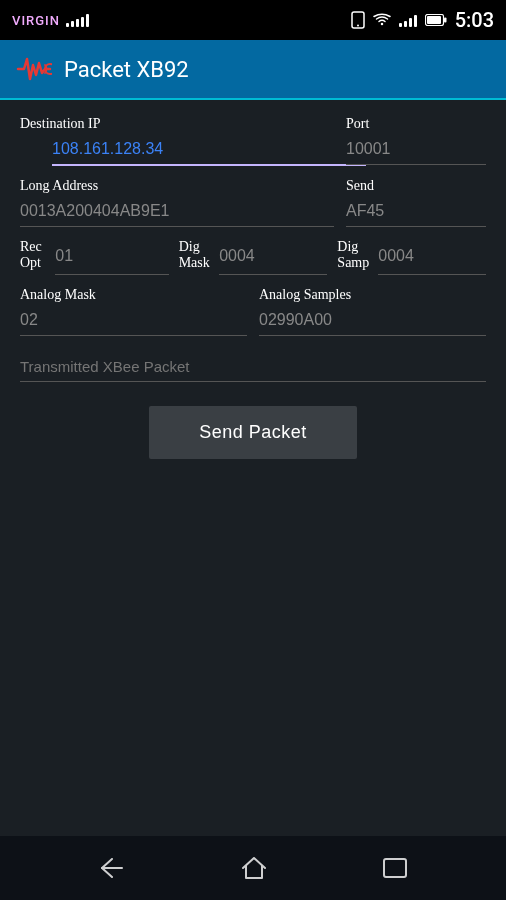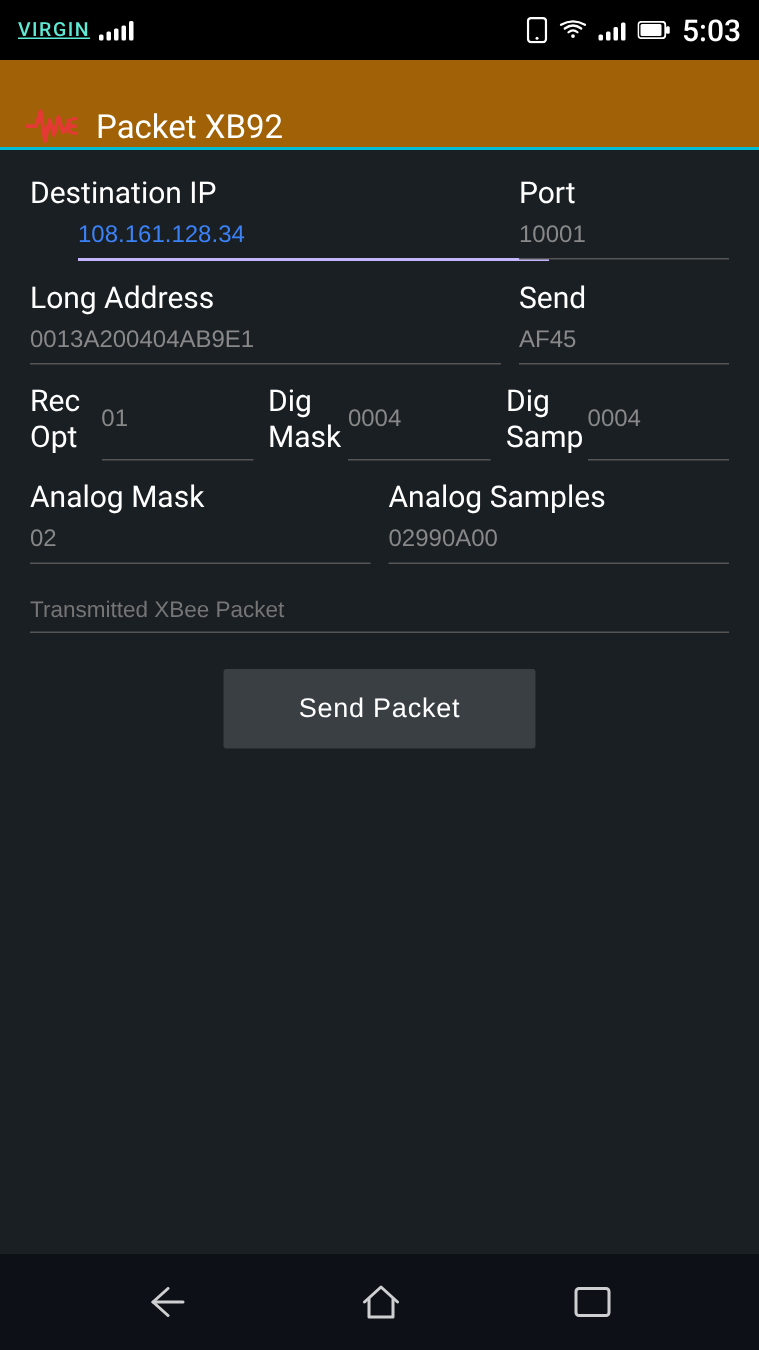--- a/index.html
+++ b/index.html
@@ -31,23 +31,22 @@
 
     .status-bar-left {
       display: flex;
       align-items: center;
       gap: 6px;
     }
 
     .carrier-text {
       font-size: 13px;
       font-weight: 500;
-      color: #5eead4;
+      color: #f0abfc;
       letter-spacing: 1px;
-      text-decoration: underline;
     }
 
     .signal-bars {
       display: flex;
       align-items: flex-end;
       gap: 2px;
       height: 14px;
     }
 
     .signal-bar {
@@ -65,23 +64,23 @@
     .status-time {
       font-size: 20px;
       font-weight: 500;
       color: #ffffff;
     }
 
     
     .app-bar {
       width: 100%;
       height: 60px;
-      background-color: #a16207;
-      display: flex;
-      align-items: flex-end;
+      background-color: #0369a1;
+      display: flex;
+      align-items: center;
       padding: 0 16px;
       gap: 12px;
       border-bottom: 2px solid #00bcd4;
     }
 
     .app-bar-icon {
       display: flex;
       align-items: center;
     }
 
@@ -113,24 +112,25 @@
 
     .form-group.port {
       flex: 0 0 140px;
     }
 
     .form-group.short {
       flex: 0 0 140px;
     }
 
     .form-label {
-      font-size: 20px;
+      font-size: 14px;
       color: #ffffff;
       margin-bottom: 4px;
       font-weight: 400;
+      font-family: Liberation Serif, serif;
     }
 
     .form-input {
       background: transparent;
       border: none;
       border-bottom: 1.5px solid #555;
       color: #888;
       font-size: 16px;
       padding: 4px 0 6px 0;
       outline: none;

